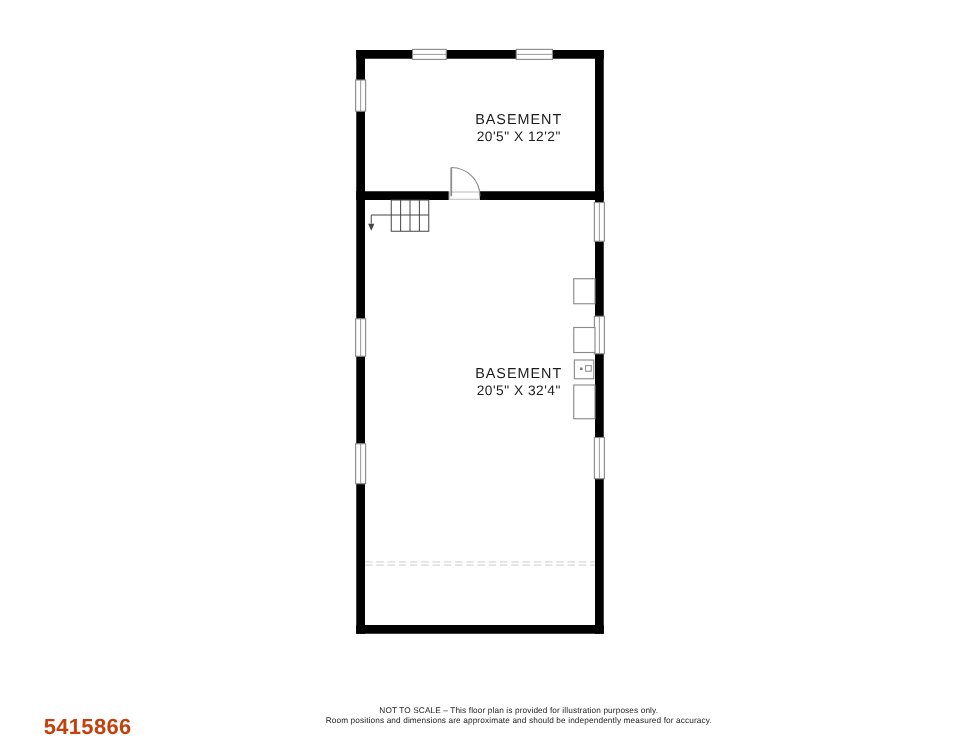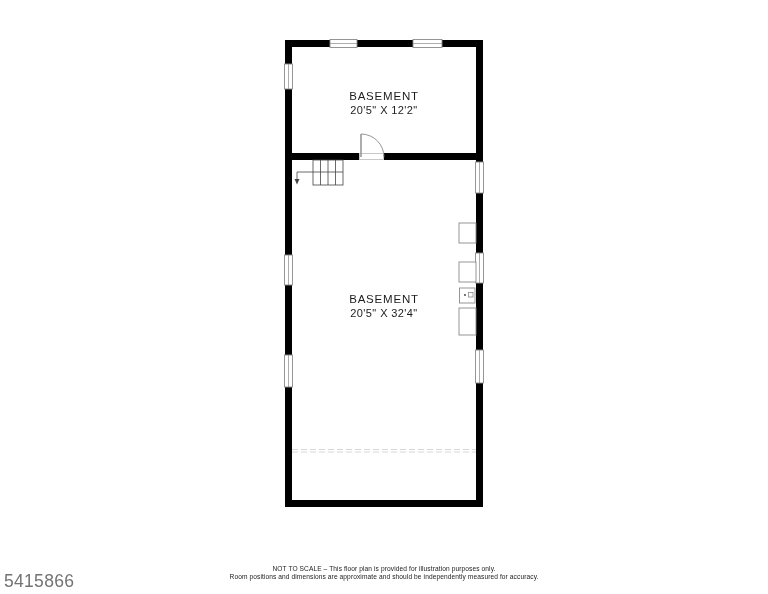--- a/index.html
+++ b/index.html
@@ -3,31 +3,31 @@
 <meta charset="utf-8">
 <style>
   html,body{margin:0;padding:0;}
   body{
     width:768px;height:594px;position:relative;overflow:hidden;
     background:#ffffff;
     font-family:"Liberation Sans", sans-serif;
     color:#1c1c1c;
   }
   #plan-svg{position:absolute;left:0;top:0;width:768px;height:594px;}
-  .abs{position:absolute;}
+  .abs{position:absolute;padding-left:31px;}
   .room-label{
     left:285px;width:198px;text-align:center;
     font-size:11.5px;letter-spacing:0.8px;color:#1c1c1c;white-space:nowrap;
   }
   .room-dims{
     left:285px;width:198px;text-align:center;
     font-size:11px;letter-spacing:0.4px;color:#1c1c1c;white-space:nowrap;
   }
   #listing-id{
-    left:4px;top:571px;font-size:17.5px;color:#737373;letter-spacing:0.3px;
+    left:4px;top:571px;font-size:17.5px;color:#c2410c;letter-spacing:0.3px;font-weight:bold;
   }
   #disclaimer{
     left:0;top:565px;width:768px;text-align:center;
     font-size:6.6px;line-height:7.6px;color:#222;letter-spacing:0.1px;
   }
 </style>
 </head>
 <body>
 
 <svg id="plan-svg" viewBox="0 0 768 594" xmlns="http://www.w3.org/2000/svg">

